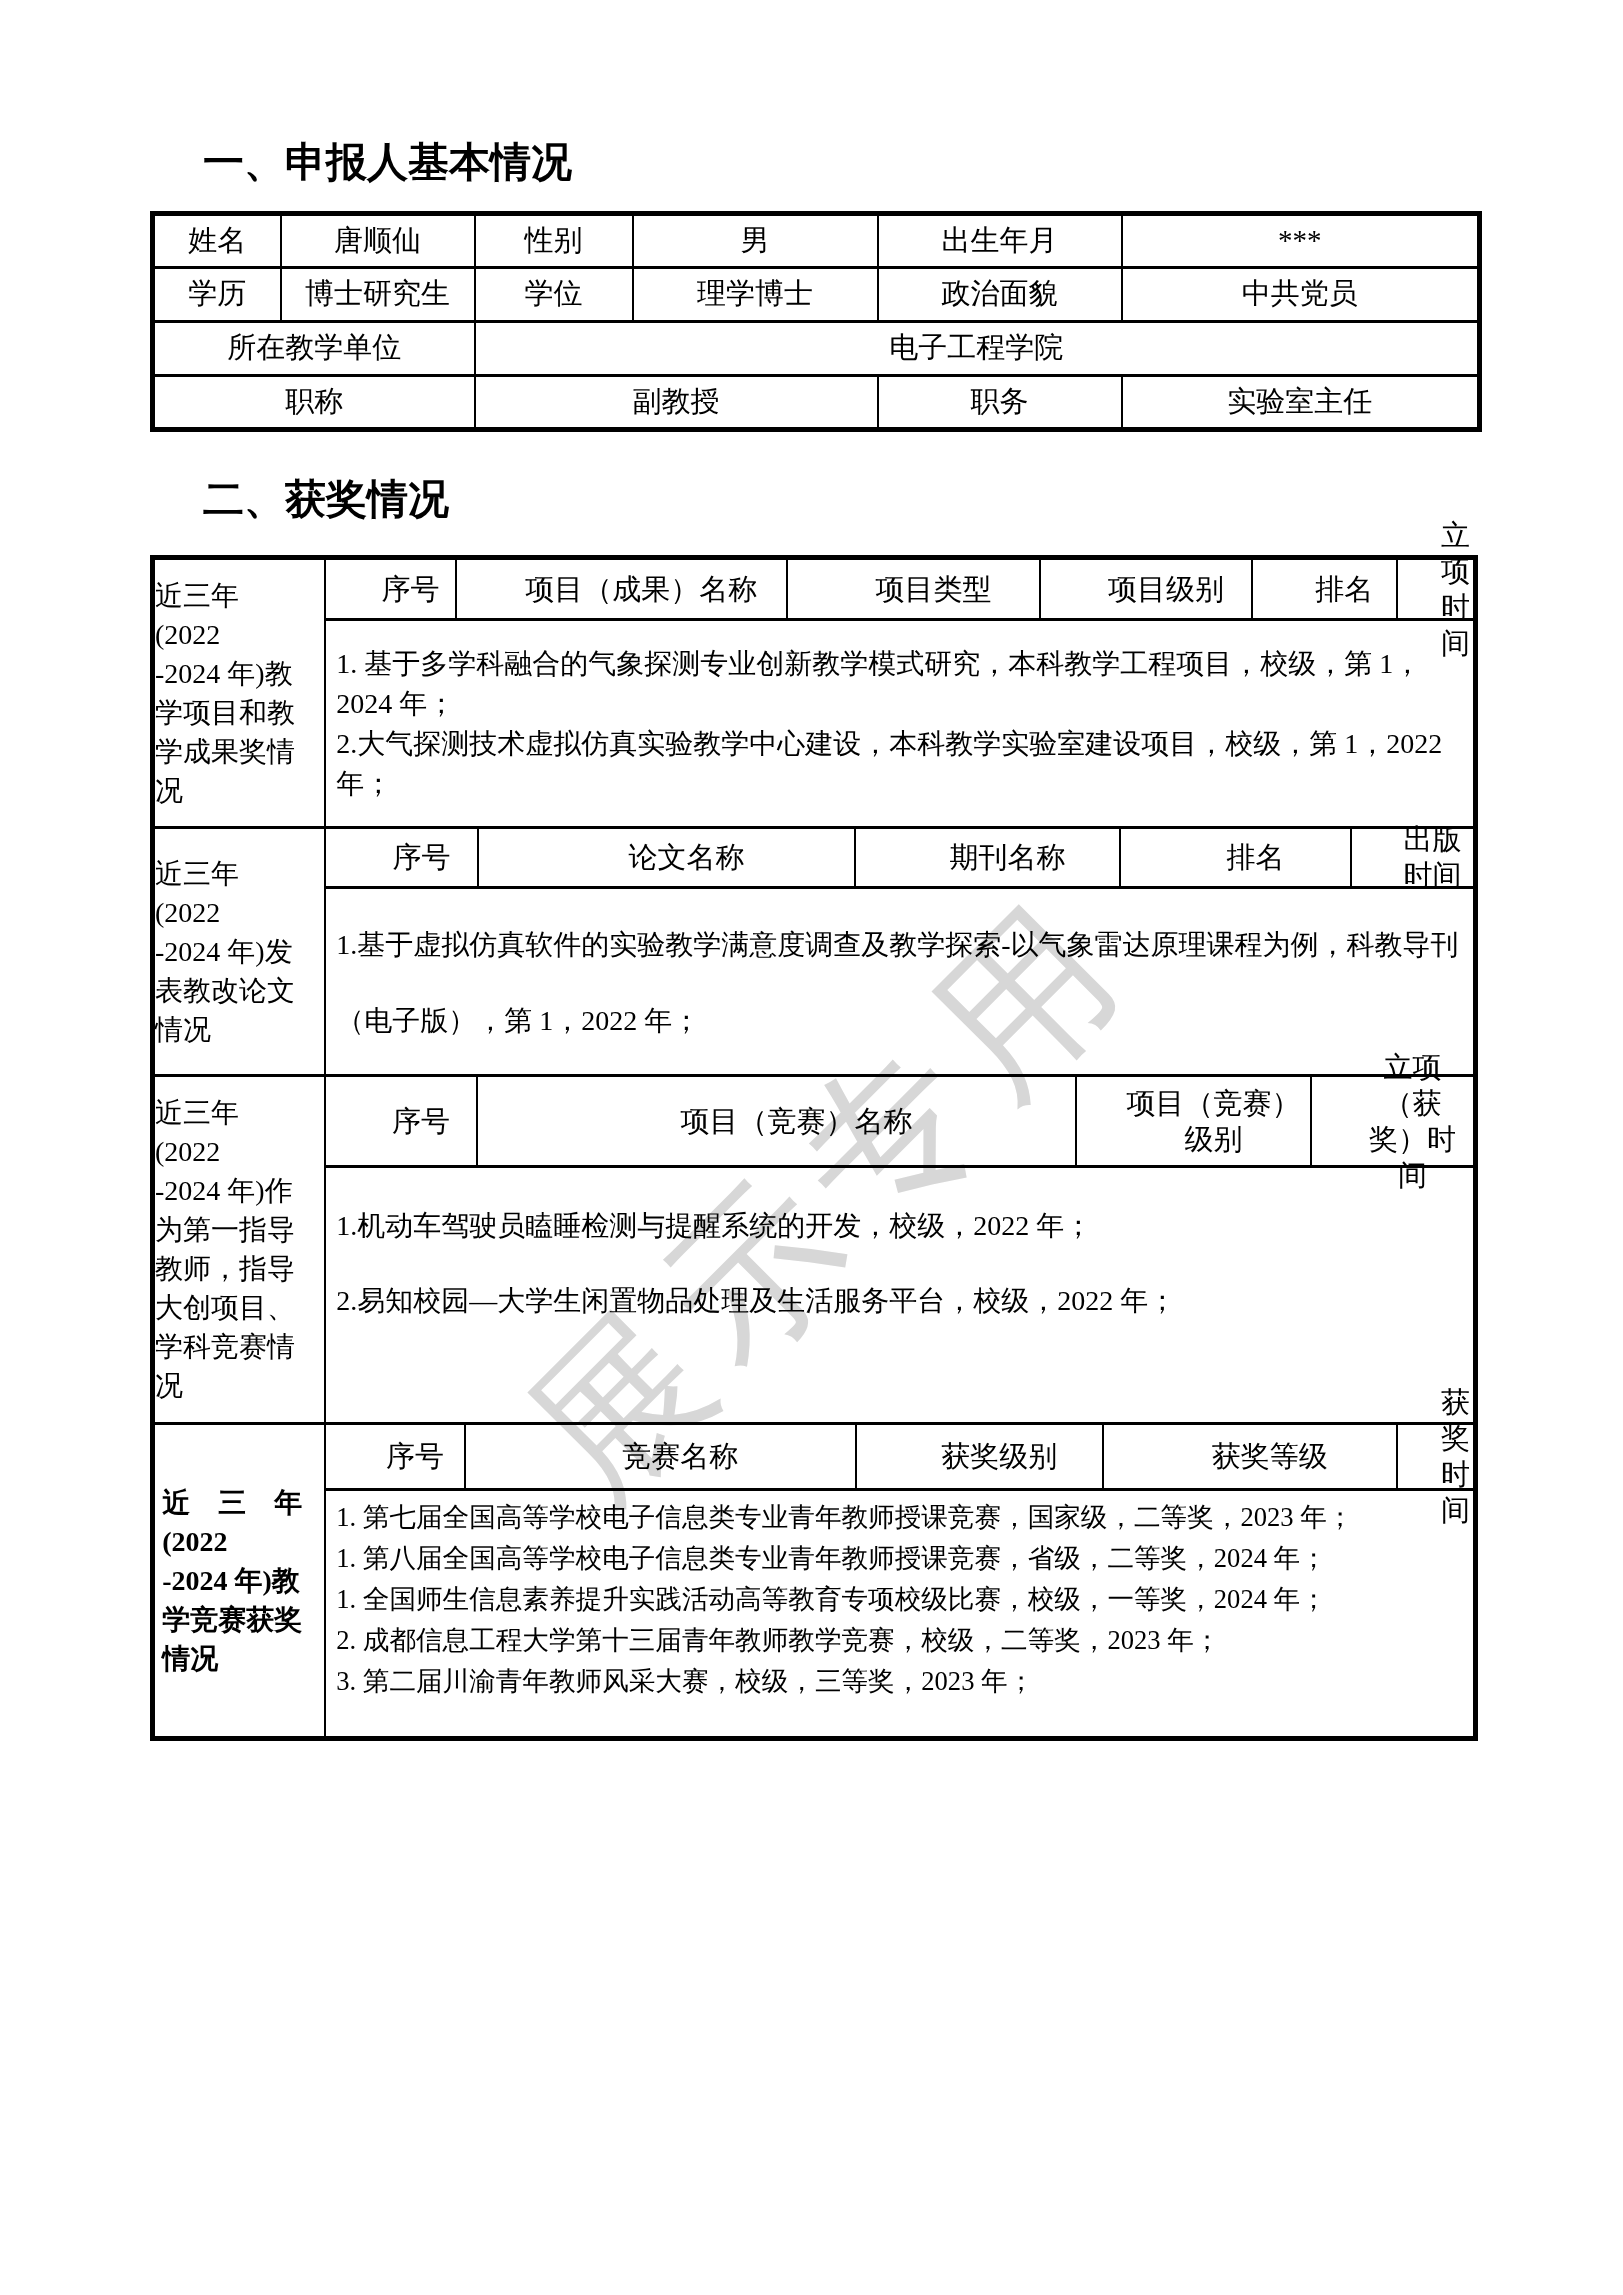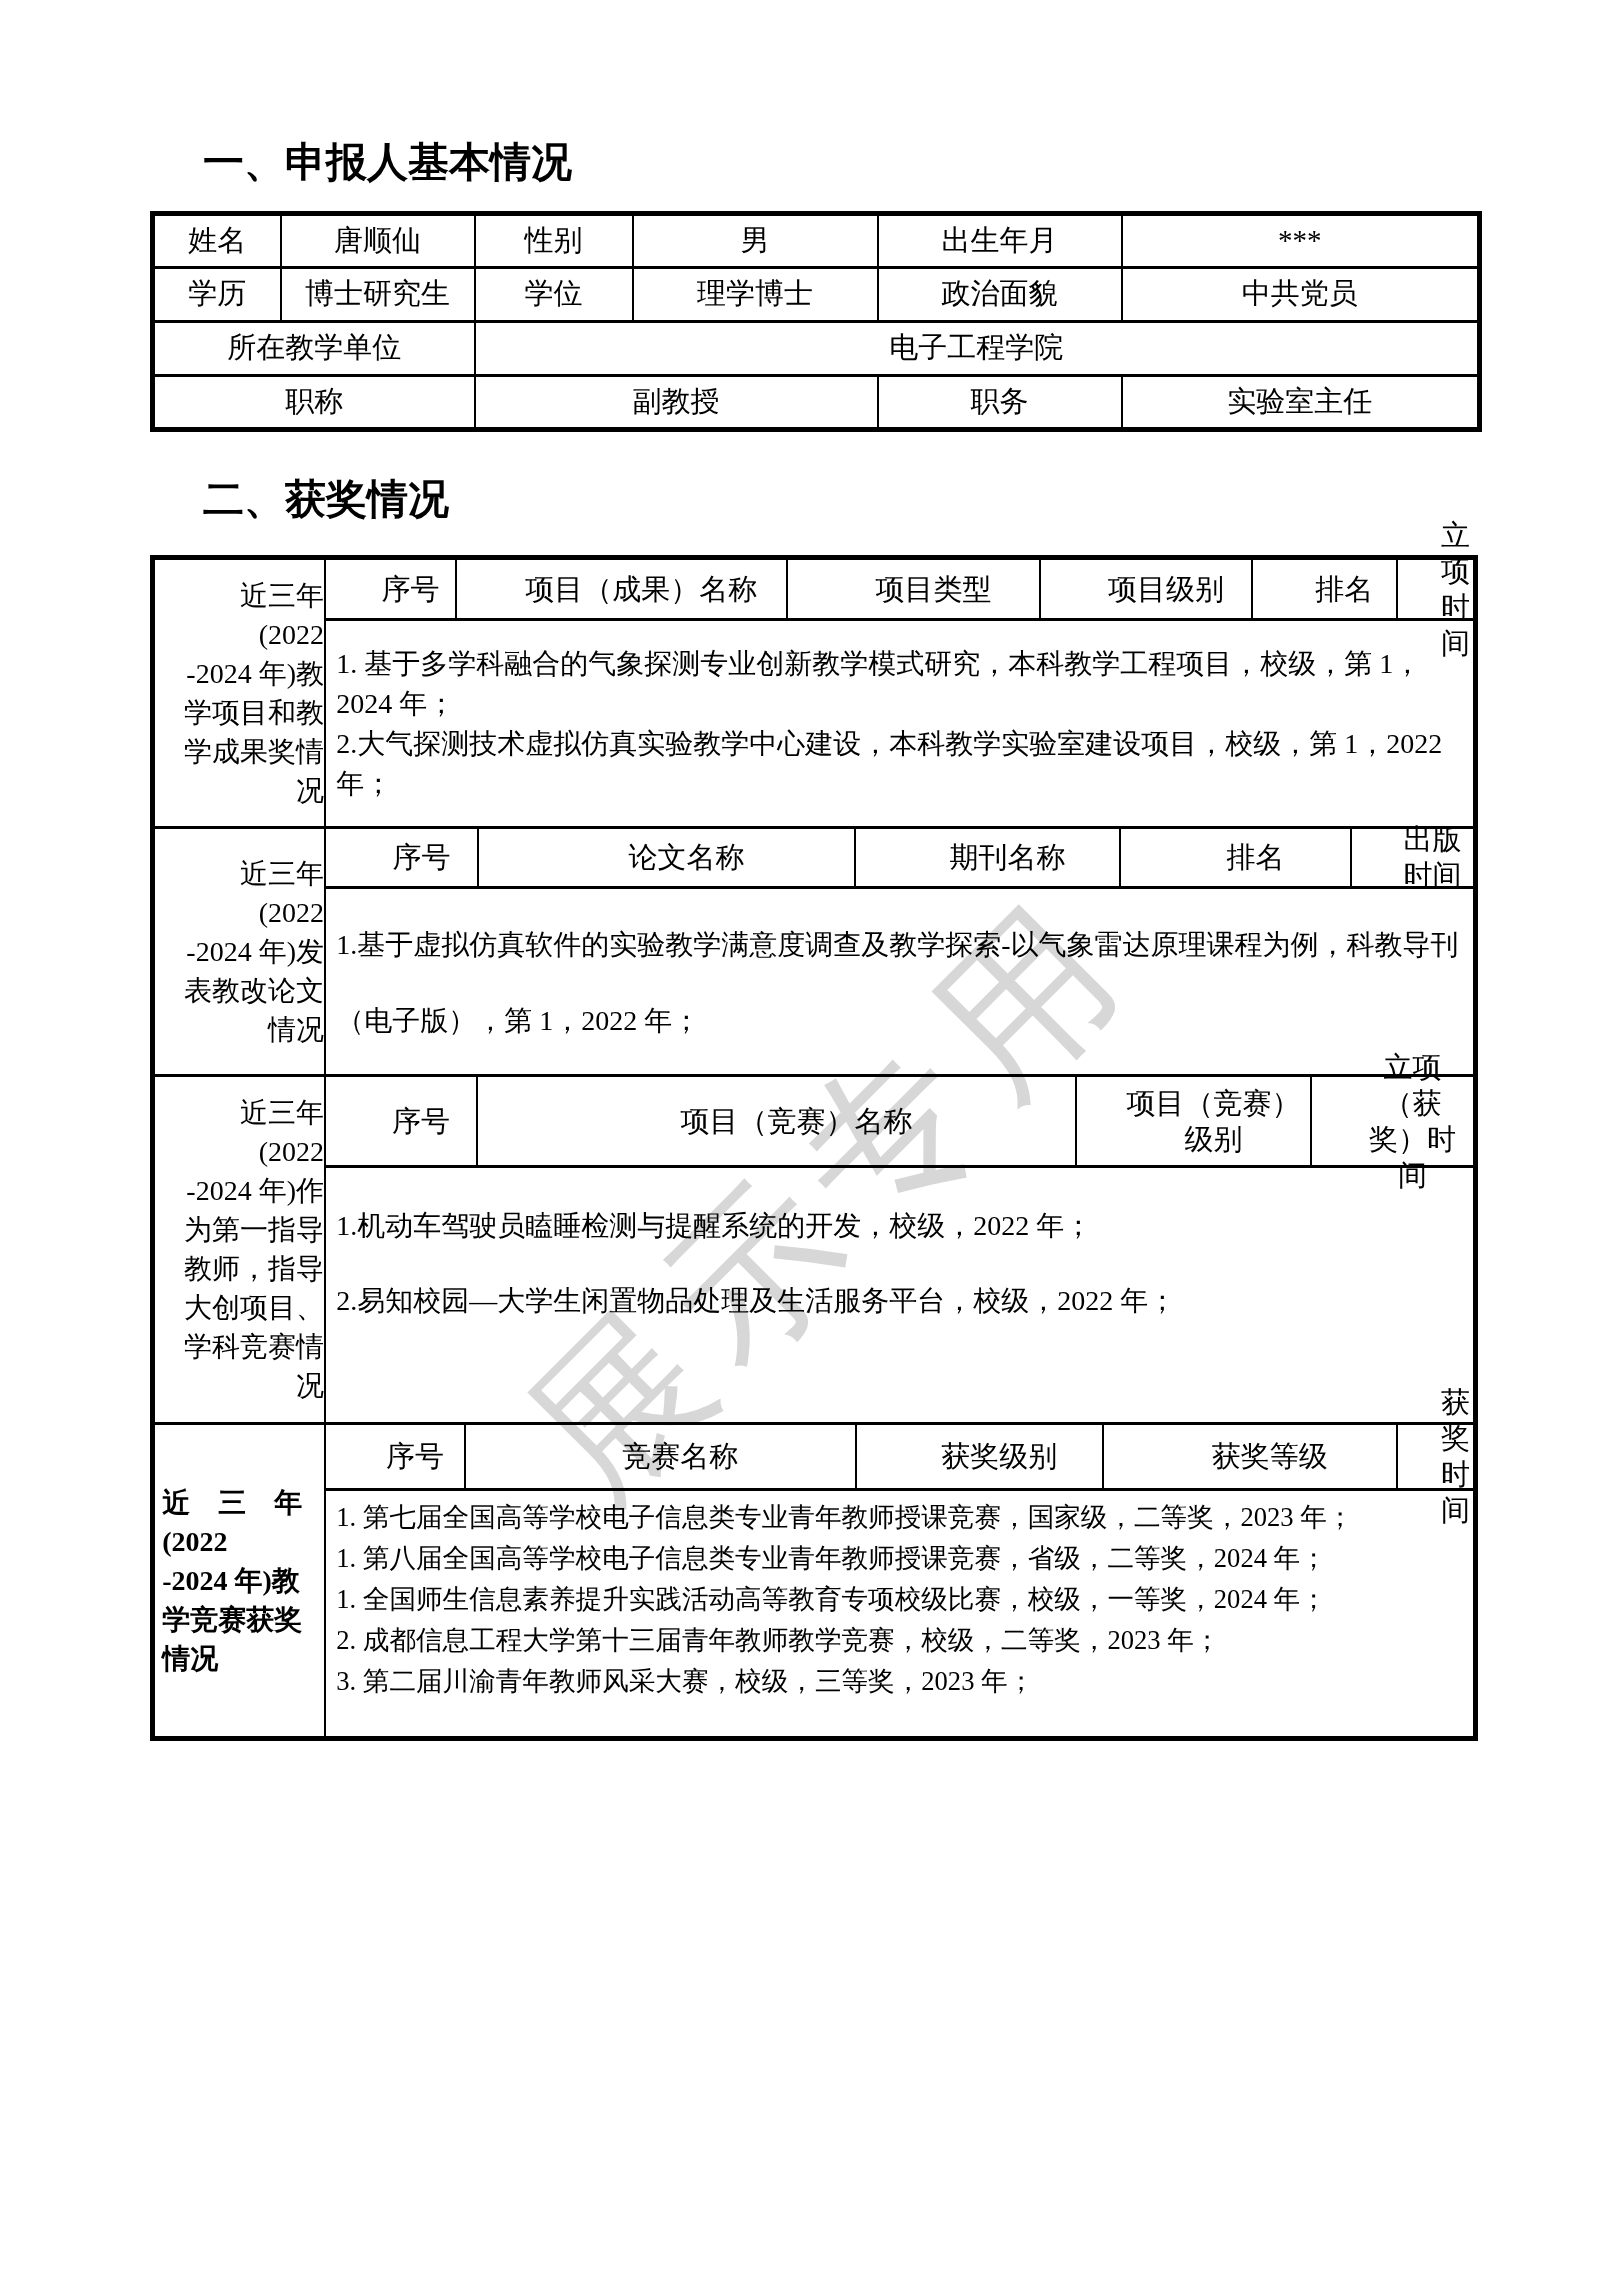--- a/index.html
+++ b/index.html
@@ -35,21 +35,21 @@
     overflow:hidden;
   }
 
   
   .t2 { width:1328px; margin:31px 0 0 150px; border:5.1px solid #000; }
   .block { display:flex; align-items:stretch; border-top:3.6px solid #000; }
   .block:first-child { border-top:none; }
   .block-label {
     flex:0 0 171px; width:171px; border-right:2.6px solid #000;
     display:flex; flex-direction:column; justify-content:center;
-    align-items:flex-end; text-align:center;
+    align-items:flex-start; text-align:center;
     font-size:28px; line-height:39px;
   }
   .block-label.left { align-items:flex-start; text-align:left; padding-left:7.2px;font-weight:bold; }
   .block-main { flex:1; display:flex; flex-direction:column; min-width:0; }
   .bheader { display:flex; border-bottom:3.6px solid #000; }
   .hc {
     border-right:2.6px solid #000;
     display:flex; align-items:center; justify-content:center;
     text-align:center; font-size:29px; line-height:36px; padding:0 3.1px;margin-left:40px;
   }

